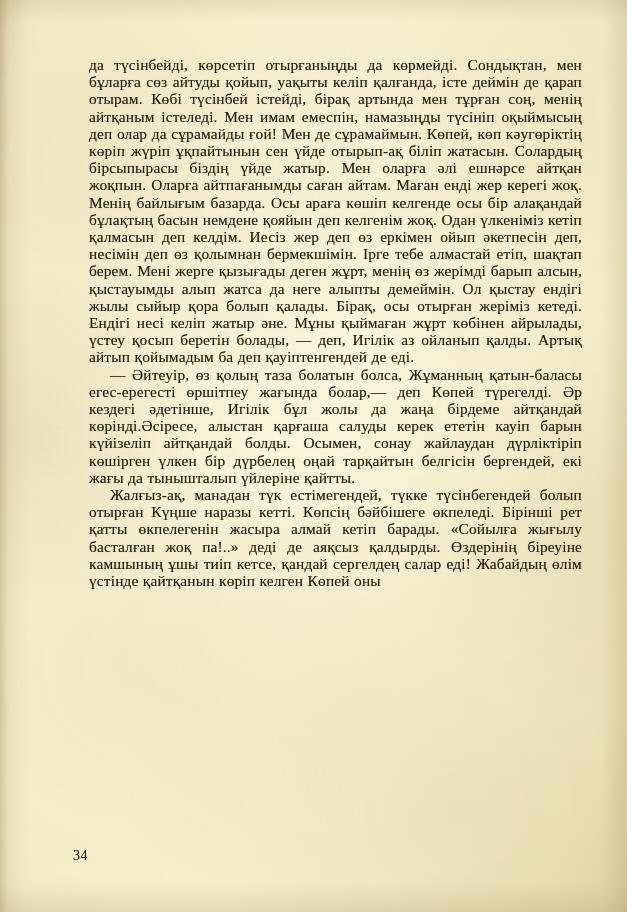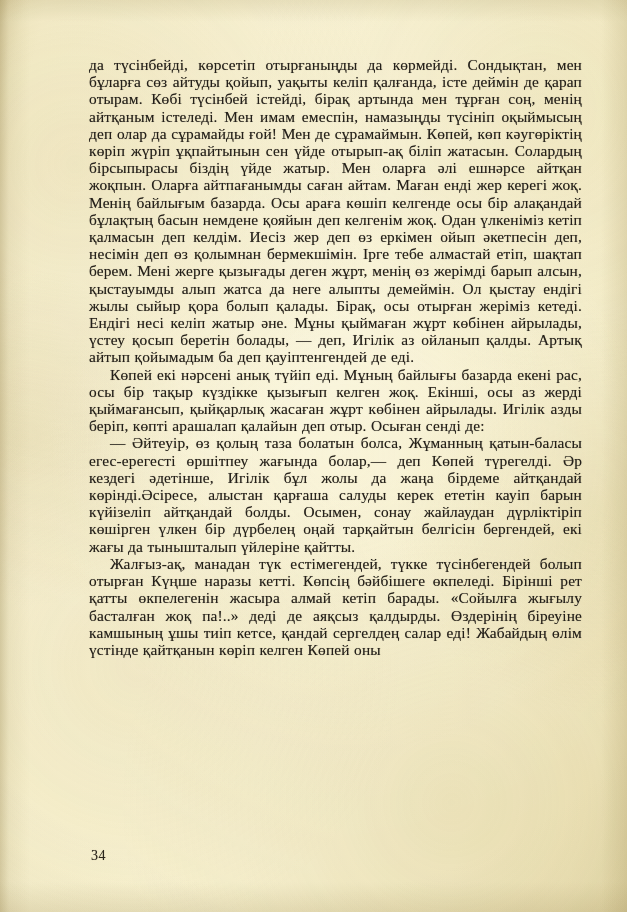--- a/index.html
+++ b/index.html
@@ -79,21 +79,21 @@
     word-spacing: 0.4px;
     text-shadow: 0 0 0.7px rgba(40,34,22,0.45);
   }
 
   p.para.first {
     text-indent: 0;
   }
 
   .page-number {
     position: absolute;
-    left: 91px;
+    left: 73px;
     top: 848px;
     font-family: "Liberation Serif", "DejaVu Serif", serif;
     font-size: 14px;
     color: #2b261d;
     letter-spacing: 0.6px;
     text-shadow: 0 0 0.7px rgba(40,34,22,0.4);
   }
 
   
   .ink-soften {
@@ -103,20 +103,19 @@
 </head>
 <body>
 
 <div class="page">
 
   <div class="grain"></div>
   <div class="edges"></div>
 
   <div class="textblock ink-soften">
     <p class="para first">да түсінбейді, көрсетіп отырғаныңды да көрмейді. Сондықтан, мен бұларға сөз айтуды қойып, уақыты келіп қалғанда, істе деймін де қарап отырам. Көбі түсінбей істейді, бірақ артында мен тұрған соң, менің айтқаным істеледі. Мен имам емеспін, намазыңды түсініп оқыймысың деп олар да сұрамайды ғой! Мен де сұрамаймын. Көпей, көп кәугөріктің көріп жүріп ұқпайтынын сен үйде отырып-ақ біліп жатасын. Солардың бірсыпырасы біздің үйде жатыр. Мен оларға әлі ешнәрсе айтқан жоқпын. Оларға айтпағанымды саған айтам. Маған енді жер керегі жоқ. Менің байлығым базарда. Осы араға көшіп келгенде осы бір алақандай бұлақтың басын немдене қояйын деп келгенім жоқ. Одан үлкеніміз кетіп қалмасын деп келдім. Иесіз жер деп өз еркімен ойып әкетпесін деп, несімін деп өз қолымнан бермекшімін. Ірге тебе алмастай етіп, шақтап берем. Мені жерге қызығады деген жұрт, менің өз жерімді барып алсын, қыстауымды алып жатса да неге алыпты демеймін. Ол қыстау ендігі жылы сыйыр қора болып қалады. Бірақ, осы отырған жеріміз кетеді. Ендігі несі келіп жатыр әне. Мұны қыймаған жұрт көбінен айрылады, үстеу қосып беретін болады, — деп, Игілік аз ойланып қалды. Артық айтып қойымадым ба деп қауіптенгендей де еді.</p>
-    <p class="para">Көпей екі нәрсені анық түйіп еді. Мұның байлығы базарда екені рас, осы бір тақыр күздікке қызығып келген жоқ. Екінші, осы аз жерді қыймағансып, қыйқарлық жасаған жұрт көбінен айрылады. Игілік азды беріп, көпті арашалап қалайын деп отыр. Осыған сенді де:</p>
     <p class="para">— Әйтеуір, өз қолың таза болатын болса, Жұманның қатын-баласы егес-ерегесті өршітпеу жағында болар,— деп Көпей түрегелді. Әр кездегі әдетінше, Игілік бұл жолы да жаңа бірдеме айтқандай көрінді.Әсіресе, алыстан қарғаша салуды керек ететін кауіп барын күйізеліп айтқандай болды. Осымен, сонау жайлаудан дүрліктіріп көшірген үлкен бір дүрбелең оңай тарқайтын белгісін бергендей, екі жағы да тынышталып үйлеріне қайтты.</p>
     <p class="para">Жалғыз-ақ, манадан түк естімегендей, түкке түсінбегендей болып отырған Күңше наразы кетті. Көпсің бәйбішеге өкпеледі. Бірінші рет қатты өкпелегенін жасыра алмай кетіп барады. «Сойылға жығылу басталған жоқ па!..» деді де аяқсыз қалдырды. Өздерінің біреуіне камшының ұшы тиіп кетсе, қандай сергелдең салар еді! Жабайдың өлім үстінде қайтқанын көріп келген Көпей оны</p>
   </div>
 
   <div class="page-number ink-soften">34</div>
 
 </div>
 
 </body></html>

